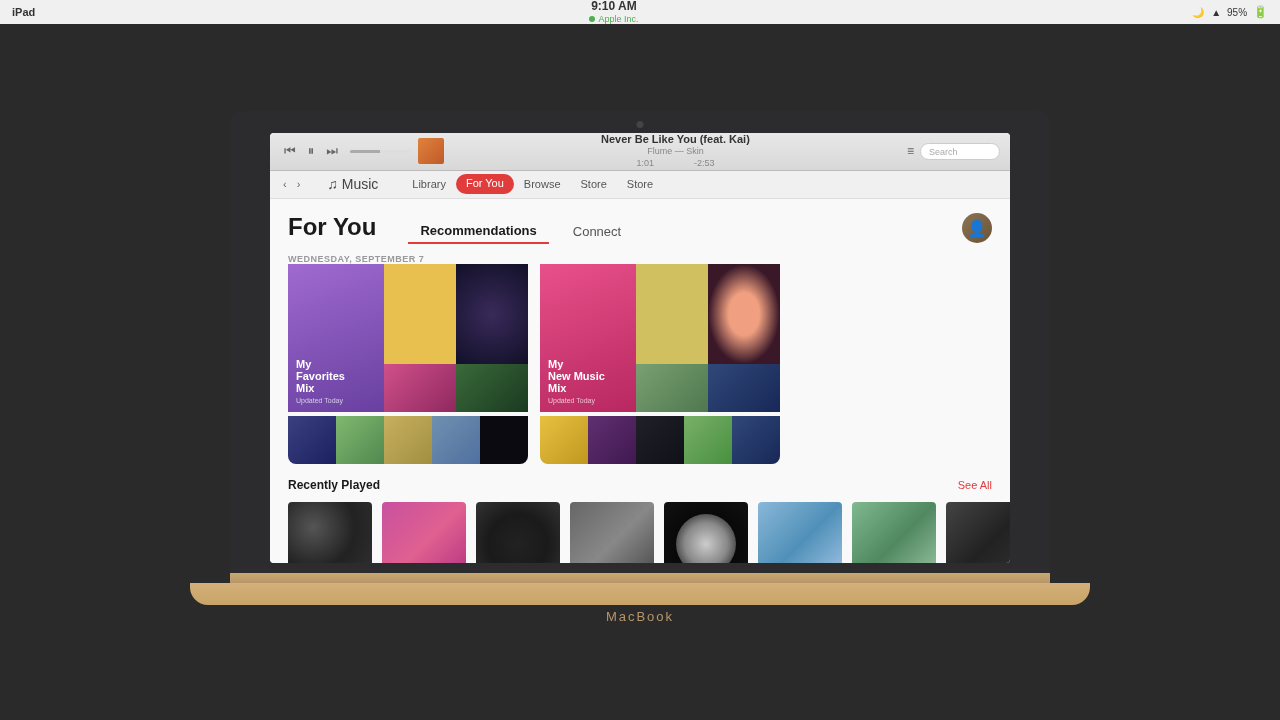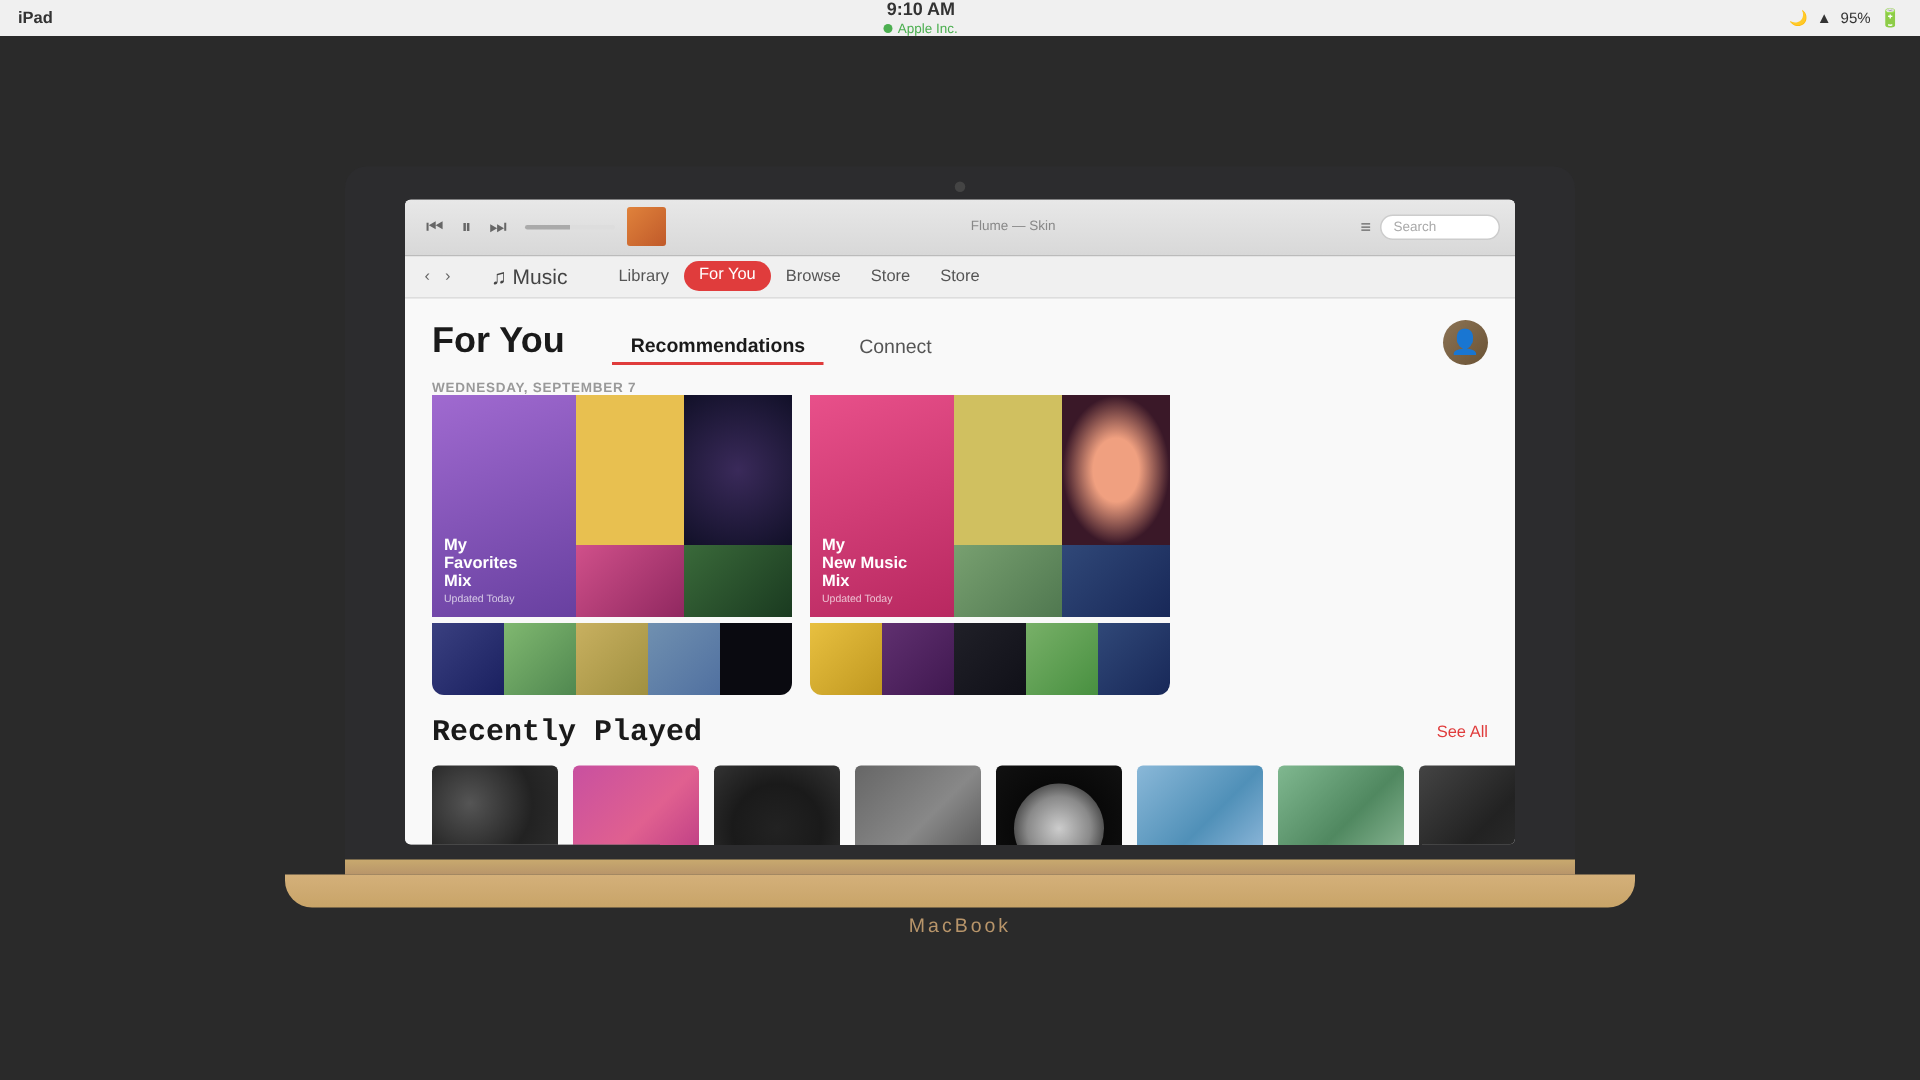--- a/index.html
+++ b/index.html
@@ -224,21 +224,21 @@
       display: flex;
       gap: 12px;
       margin-bottom: 16px;
     }
 
     
     .section-header {
       display: flex; align-items: center; justify-content: space-between;
       margin-bottom: 10px;
     }
-    .section-title { font-size: 20px; font-weight: 700; color: #1a1a1a; font-family: Liberation Mono, monospace; }
+    .section-title { font-size: 12px; font-weight: 700; color: #1a1a1a; }
     .see-all { font-size: 11px; color: #e03c3c; cursor: pointer; }
 
     .albums-row { display: flex; gap: 10px; }
     .album-item { width: 84px; flex-shrink: 0; }
     .album-cover {
       width: 84px; height: 84px;
       border-radius: 4px;
       overflow: hidden;
       margin-bottom: 4px;
     }
@@ -342,21 +342,27 @@
 
           <div class="itunes-toolbar">
             <div class="toolbar-controls">
               <button class="tb-btn">⏮</button>
               <button class="tb-btn">⏸</button>
               <button class="tb-btn">⏭</button>
             </div>
             <div class="volume-slider"></div>
             <div class="album-art-mini"></div>
             <div class="song-info-center">
+              <div class="song-title">Never Be Like You (feat. Kai)</div>
               <div class="song-time">Flume — Skin</div>
+              <div class="song-time">
+                <span>1:01</span>
+                &nbsp;&nbsp;&nbsp;&nbsp;&nbsp;&nbsp;&nbsp;&nbsp;&nbsp;&nbsp;&nbsp;&nbsp;&nbsp;&nbsp;
+                <span>-2:53</span>
+              </div>
             </div>
             <div class="toolbar-right">
               <span style="font-size:12px;color:#666;cursor:pointer;">≡</span>
               <div class="search-box">
                 <span style="color:#aaa;font-size:9px;">Search</span>
               </div>
             </div>
           </div>
 
           <div class="itunes-nav">

